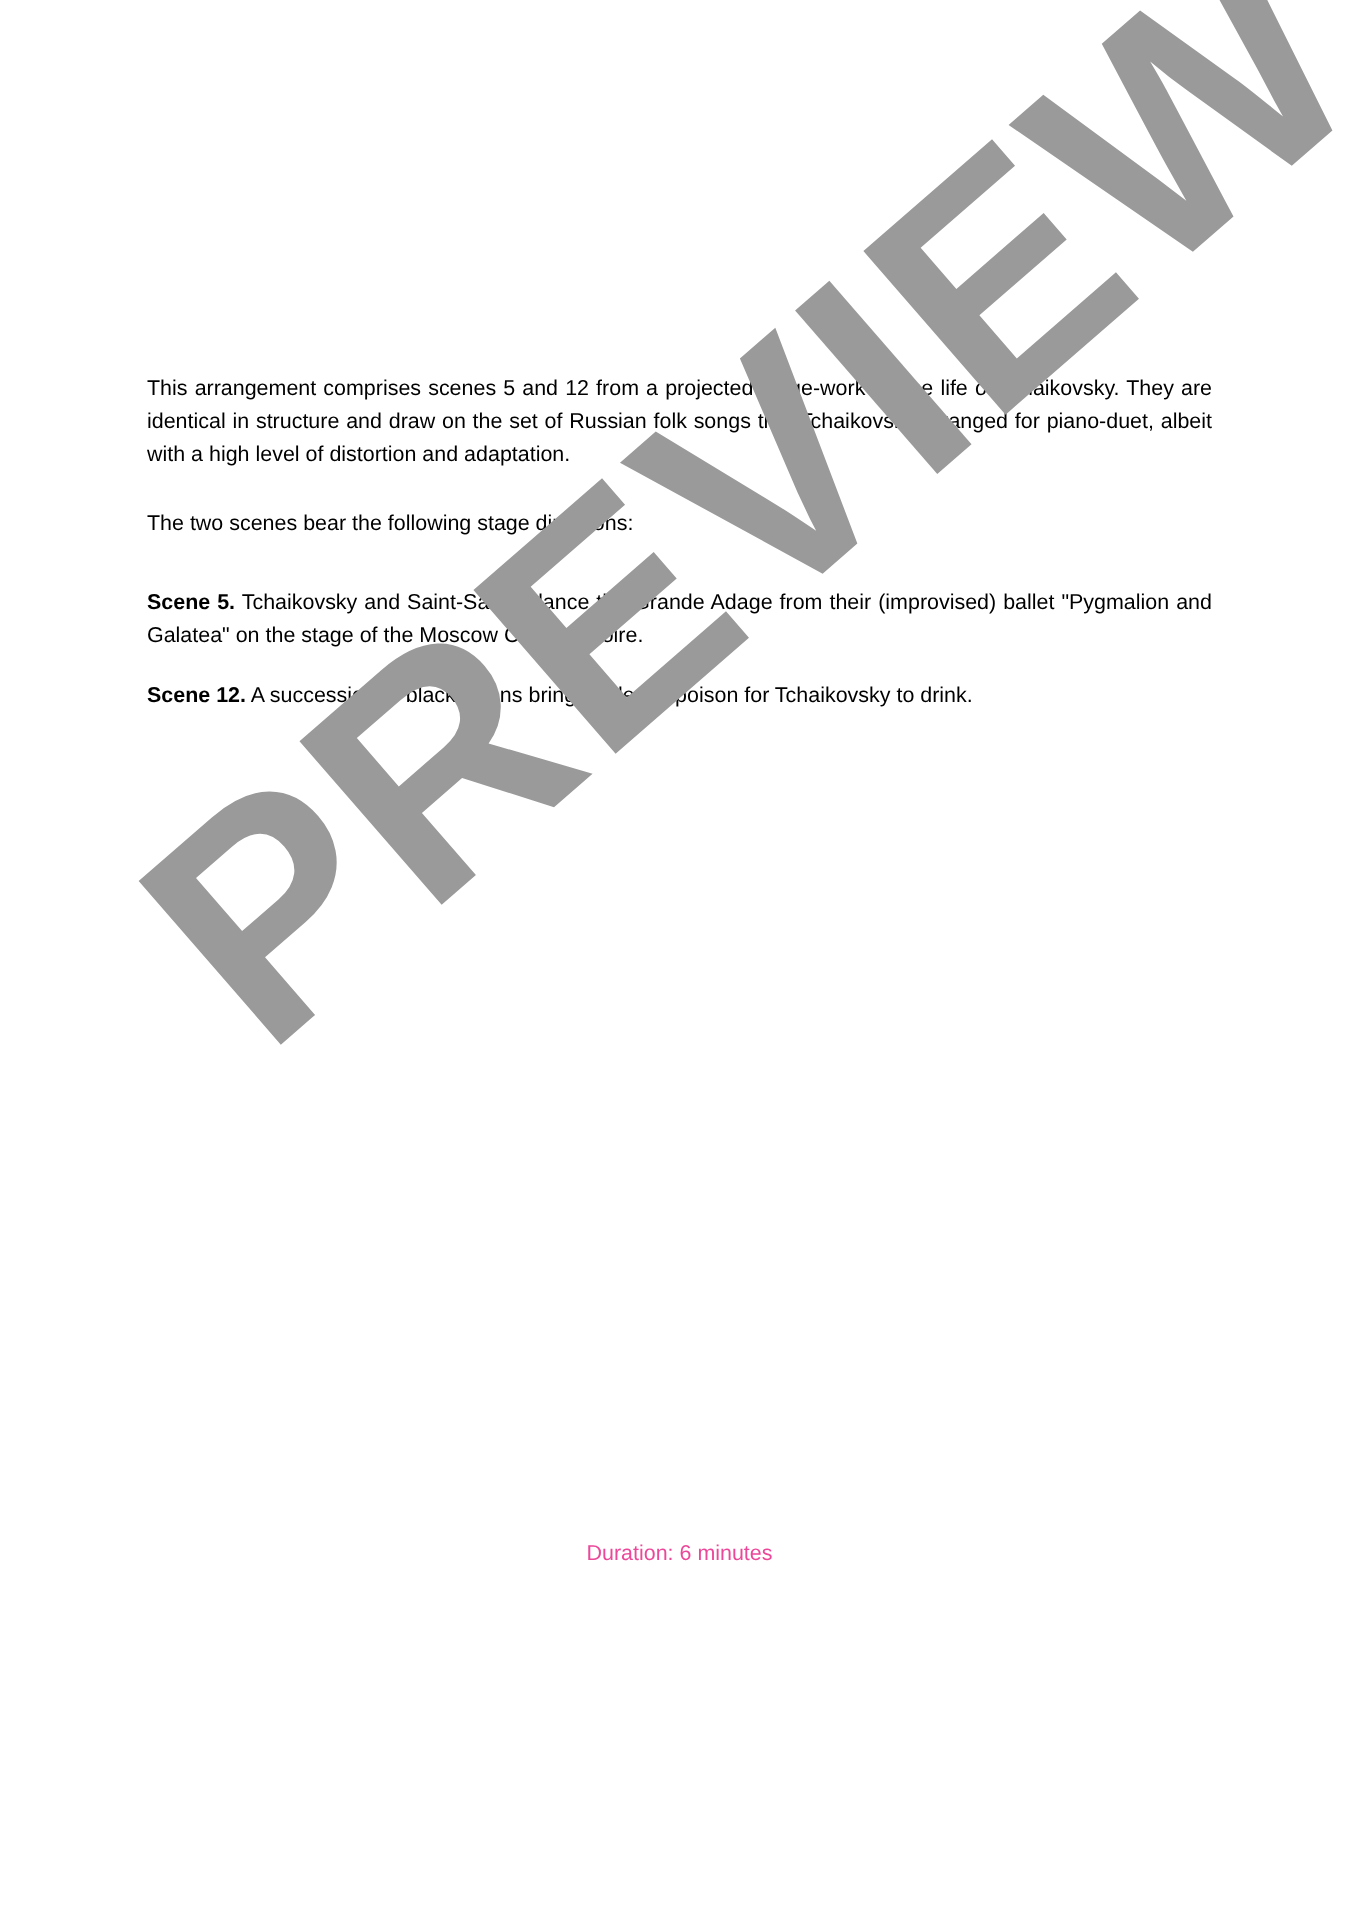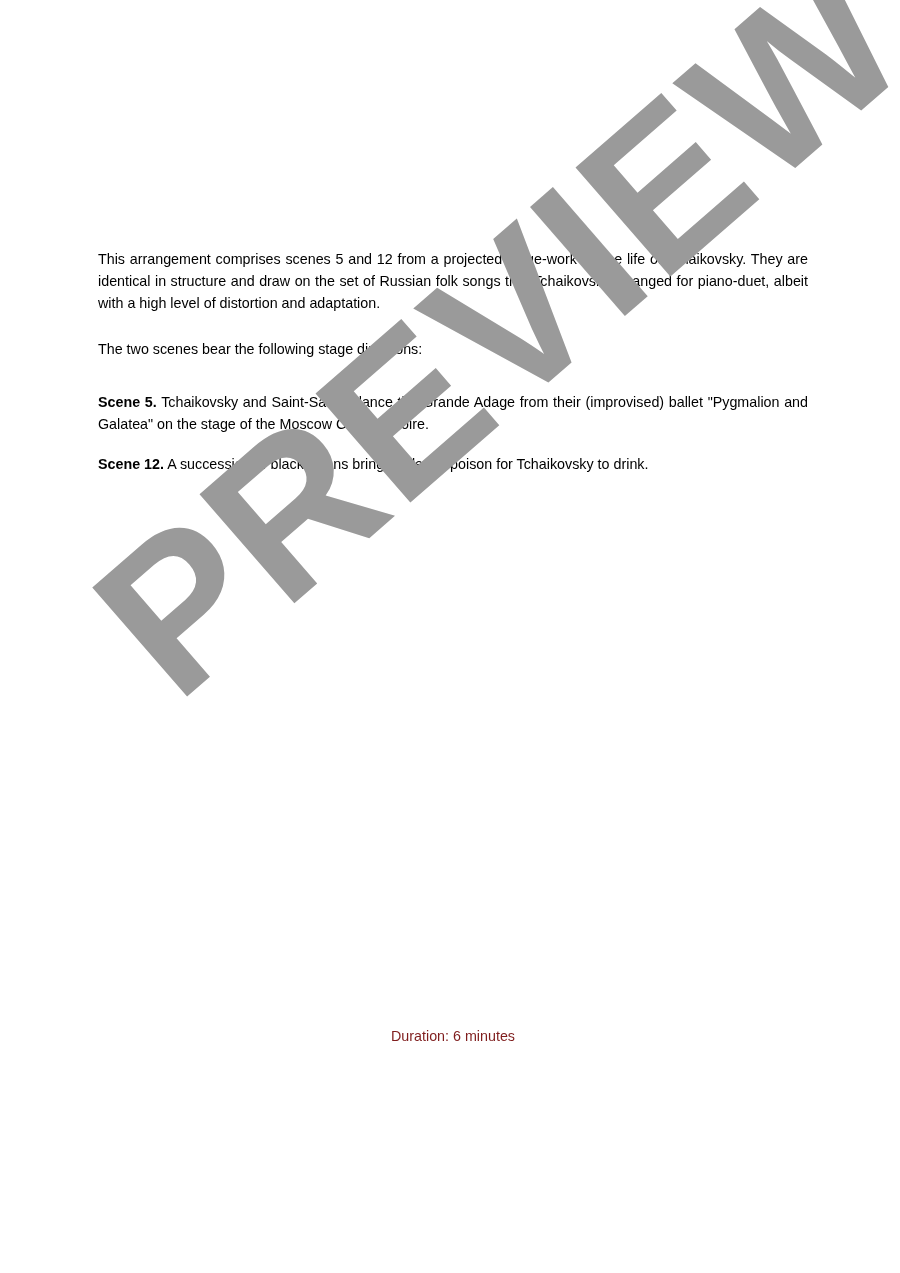--- a/index.html
+++ b/index.html
@@ -34,21 +34,21 @@
   .para.spaced-2 { margin-top: 30px; }
   .para.spaced-3 { margin-top: 18px; }
   .para b { font-weight: bold; }
   .duration {
     position: absolute;
     left: 0;
     top: 780px;
     width: 710px;
     text-align: center;
     font-size: 14.3px;
-    color: #7f1d1d;
+    color: #ec4899;
   }
   .watermark {
     position: absolute;
     left: 0;
     top: 0;
     width: 900px;
     height: 1273px;
     pointer-events: none;
   }
   .watermark-text {

